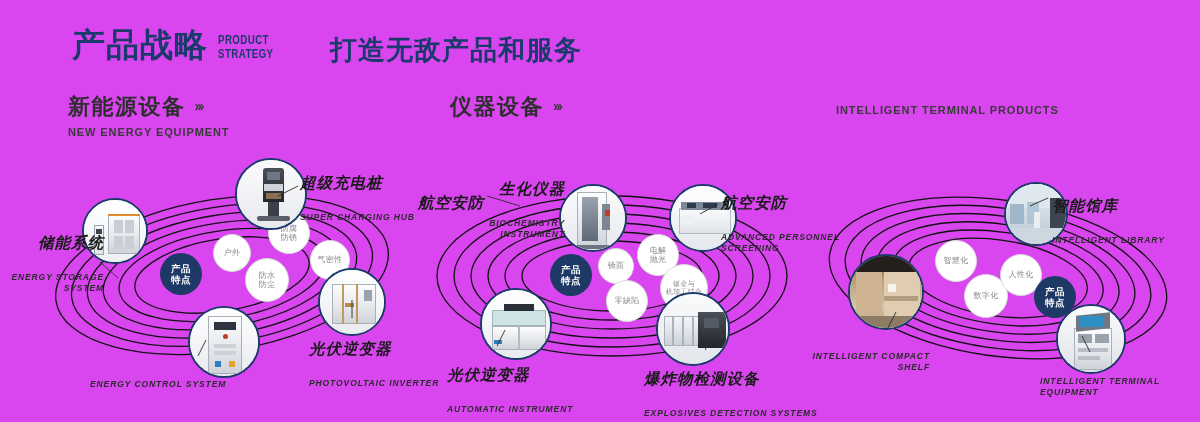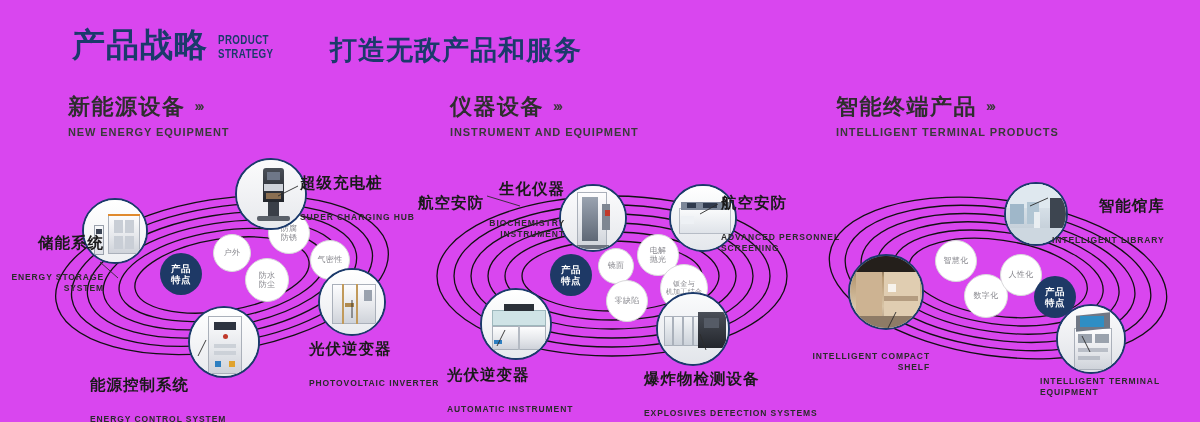--- a/index.html
+++ b/index.html
@@ -70,21 +70,21 @@
   }
   .core {
     position: absolute; border-radius: 50%;
     background: #1e3966; color: #ffffff;
     display: flex; align-items: center; justify-content: center;
     text-align: center; font-size: 9.5px; font-weight: bold;
     line-height: 1.18; white-space: pre-line; letter-spacing: 0.4px;
   }
 
   
-  .lbl { position: absolute; white-space: pre-line; }
+  .lbl { position: absolute; white-space: pre-line; font-style: italic; }
   .lbl .cn {
     font-size: 15.5px; font-weight: bold; color: #1a1a1a;
     letter-spacing: 1px; line-height: 1.1;
   }
   .lbl .en {
     font-size: 8.5px; color: #2b2b2b; font-weight: 600;
     letter-spacing: 0.9px; line-height: 1.25; margin-top: 3px;
     white-space: pre-line;
   }
   .lbl.right { text-align: right; }
@@ -110,25 +110,23 @@
 STRATEGY</div>
   <div class="hdr-sub">打造无敌产品和服务</div>
 
   <div class="sec-head" style="left:68px; top:96px;">
     <div class="sec-cn"><span>新能源设备</span><span class="sec-arrow">›››</span></div>
     <div class="sec-en">NEW ENERGY EQUIPMENT</div>
   </div>
 
   <div class="sec-head" style="left:450px; top:96px;">
     <div class="sec-cn"><span>仪器设备</span><span class="sec-arrow">›››</span></div>
-    <div class="sec-en">INSTRUMENT AND EQUIPMENT</div>
   </div>
 
   <div class="sec-head" style="left:836px; top:96px;">
-    <div class="sec-cn"><span>智能终端产品</span><span class="sec-arrow">›››</span></div>
     <div class="sec-en">INTELLIGENT TERMINAL PRODUCTS</div>
   </div>
 
   <div class="cluster" style="left:40px; top:158px; width:370px; height:230px;">
 
     <svg class="rings" width="370" height="230" viewBox="0 0 370 230">
       <g fill="none" stroke="#111" stroke-width="1.3">
         <ellipse cx="182" cy="117" rx="168" ry="76" transform="rotate(-9 182 117)"></ellipse>
         <ellipse cx="182" cy="117" rx="152" ry="68" transform="rotate(-9 182 117)"></ellipse>
         <ellipse cx="182" cy="117" rx="136" ry="60" transform="rotate(-9 182 117)"></ellipse>
@@ -201,21 +199,20 @@
   </div>
   <div class="lbl" style="left:300px; top:156px;">
     <div class="cn">超级充电桩</div>
     <div class="en">SUPER CHARGING HUB</div>
   </div>
   <div class="lbl" style="left:309px; top:322px;">
     <div class="cn">光伏逆变器</div>
     <div class="en">PHOTOVOLTAIC INVERTER</div>
   </div>
   <div class="lbl" style="left:90px; top:358px;">
-    <div class="cn">能源控制系统</div>
     <div class="en">ENERGY CONTROL SYSTEM</div>
   </div>
 
   <div class="cluster" style="left:424px; top:158px; width:380px; height:232px;">
 
     <svg class="rings" width="380" height="232" viewBox="0 0 380 232">
       <g fill="none" stroke="#111" stroke-width="1.3">
         <ellipse cx="188" cy="118" rx="175" ry="80"></ellipse>
         <ellipse cx="188" cy="118" rx="158" ry="71"></ellipse>
         <ellipse cx="188" cy="118" rx="141" ry="62"></ellipse>
@@ -346,21 +343,21 @@
         <div class="dev" style="left:18px; top:8px; width:34px; height:16px; background:#6f7785; transform:skewY(-6deg);"></div>
         <div class="dev" style="left:22px; top:10px; width:24px; height:11px; background:#2f8ec4;"></div>
         <div class="dev" style="left:20px; top:28px; width:14px; height:9px; background:#9aa2ad;"></div>
         <div class="dev" style="left:37px; top:28px; width:14px; height:9px; background:#9aa2ad;"></div>
         <div class="dev" style="left:20px; top:42px; width:30px; height:4px; background:#b9bec7;"></div>
         <div class="dev" style="left:20px; top:50px; width:22px; height:4px; background:#b9bec7;"></div>
       </div>
     </div>
   </div>
 
-  <div class="lbl" style="left:1052px; top:179px;text-align:right;">
+  <div class="lbl" style="left:1052px; top:179px;">
     <div class="cn">智能馆库</div>
     <div class="en">INTELLIGENT LIBRARY</div>
   </div>
   <div class="lbl right" style="left:800px; top:330px; width:130px;">
     <div class="en">INTELLIGENT COMPACT
 SHELF</div>
   </div>
   <div class="lbl" style="left:1040px; top:355px;">
     <div class="en">INTELLIGENT TERMINAL EQUIPMENT</div>
   </div>

